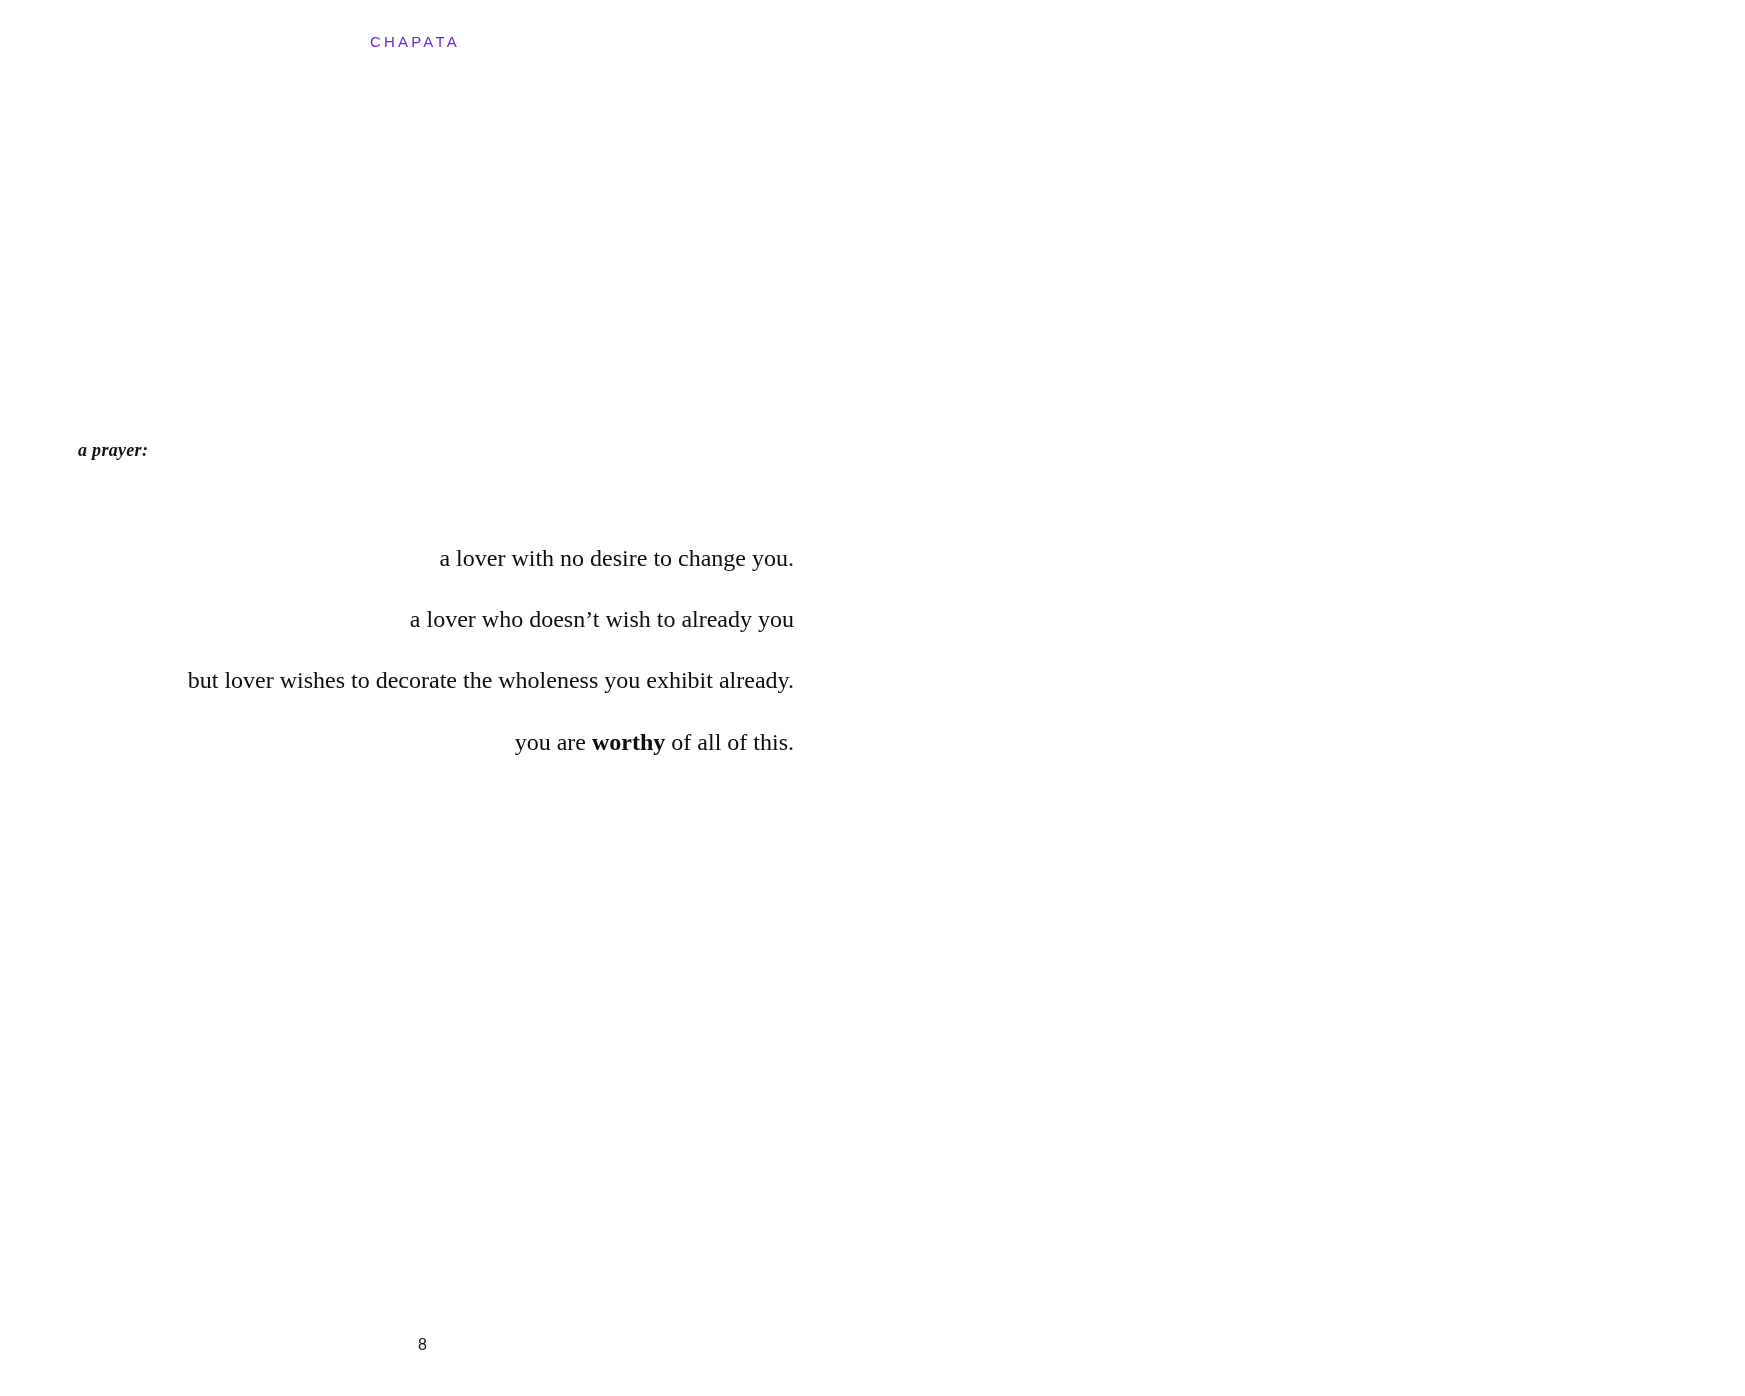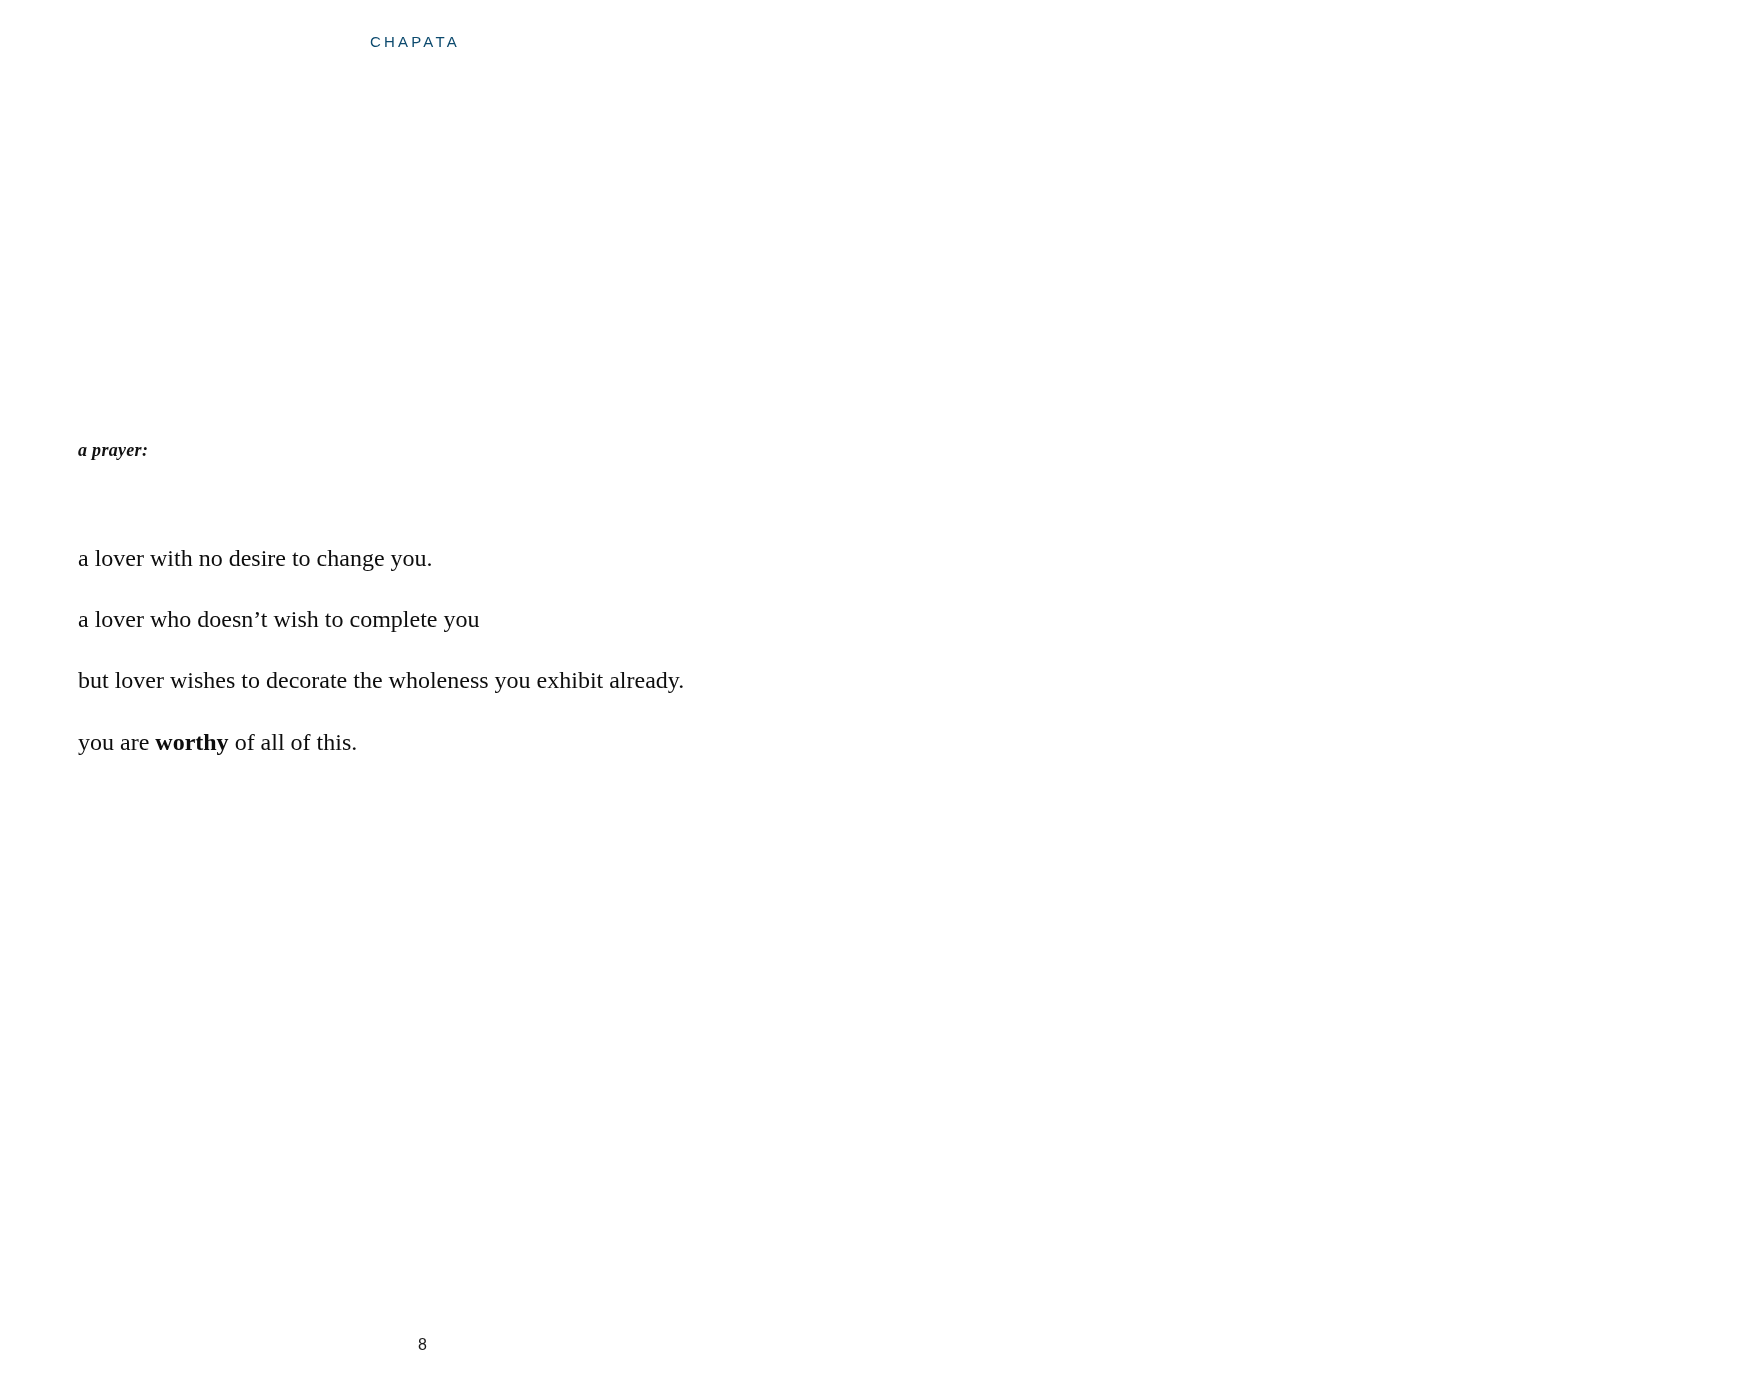--- a/index.html
+++ b/index.html
@@ -33,21 +33,21 @@
   .running-head {
     position: absolute;
     top: 33px;
     font-size: 17px;
   }
   .running-head-left {
     left: 370px;
     letter-spacing: 3.2px;
     font-family: "Liberation Sans", sans-serif;
     font-size: 15px;
-    color: #0c4a6e;
+    color: #6d28d9;
     text-align: center;
   }
 
   
   .folio {
     position: absolute;
     bottom: 42px;
     font-size: 16px;
     font-family: "Liberation Sans", sans-serif;
     color: #1a1a1a;
@@ -71,40 +71,40 @@
   .poem-body {
     position: absolute;
     font-size: 24px;
     line-height: 1.3;
     color: #0d0d0d;
   }
   .body-left {
     left: 78px;
     top: 543px;
     width: 716px;
-    text-align: left;
+    text-align: right;
   }
   .body-left .line  { margin-bottom: 30px; }
   .line:last-child { margin-bottom: 0; font-family: Liberation Serif, serif; }
   .line b { font-weight: bold; }
 </style>
 </head>
 <body>
 
 <div class="spread">
 
   <div class="page page-left">
 
     <div class="running-head running-head-left">CHAPATA</div>
 
     <div class="poem-title title-left">a prayer:</div>
 
     <div class="poem-body body-left">
       <div class="line">a lover with no desire to change you.</div>
-      <div class="line">a lover who doesn’t wish to complete you</div>
+      <div class="line">a lover who doesn’t wish to already you</div>
       <div class="line">but lover wishes to decorate the wholeness you exhibit already.</div>
       <div class="line">you are <b>worthy</b> of all of this.</div>
     </div>
 
     <div class="folio folio-left">8</div>
   </div>
 
   <div class="page page-right">
 
     

